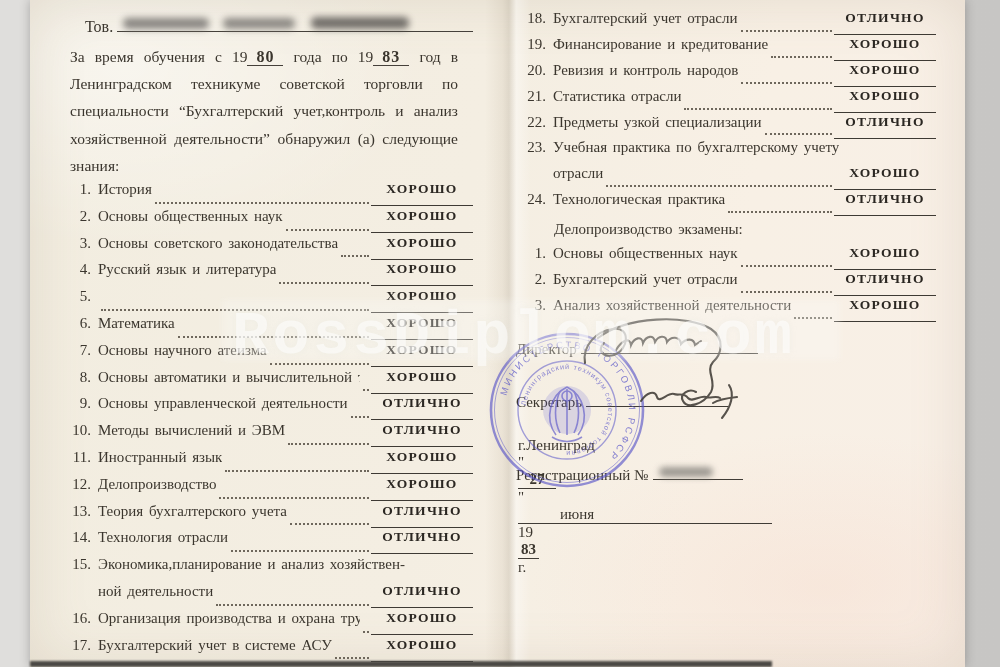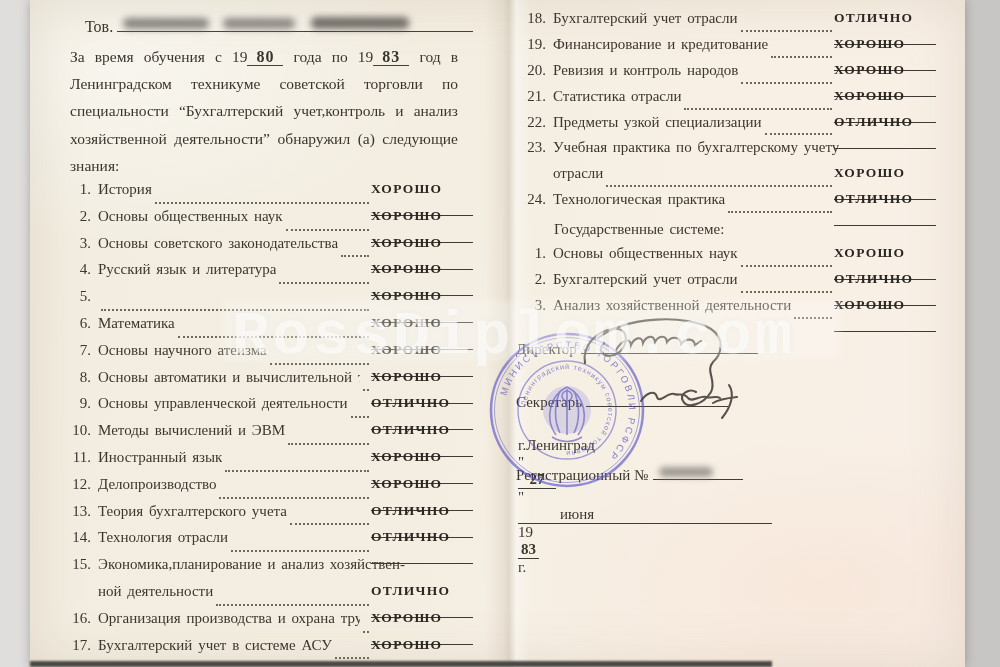--- a/index.html
+++ b/index.html
@@ -28,21 +28,21 @@
   .intro{margin:7px 15px 1px;font-size:15.5px;line-height:27.2px;text-align:justify;word-spacing:3px;color:#3a352d;}
   .yrfill{font-weight:700;border-bottom:1.5px solid #45403a;padding:0 9px;letter-spacing:1px;font-size:16px;}
   
   .list{margin-top:2px;}
   .srow{display:flex;align-items:baseline;height:26.8px;font-size:15px;word-spacing:2px;white-space:nowrap;}
   .page-right .srow{height:25.9px;}
   .num{flex:0 0 36px;text-align:right;margin-right:7px;}
   .page-right .num{flex-basis:30px;}
   .sname{flex:0 1 auto;overflow:hidden;}
   .dots{flex:1 1 0;min-width:6px;border-bottom:2.2px dotted #6e675c;align-self:flex-end;margin:0 2px 4px 3px;}
-  .grade{flex:0 0 102px;text-align:left;border-bottom:1.6px solid #3e3a34;padding-bottom:18px;
+  .grade{flex:0 0 102px;text-align:center;border-bottom:1.6px solid #3e3a34;padding-bottom:8px;
     font-weight:700;font-size:13.5px;letter-spacing:1.3px;color:#2b2722;transform:translateY(-1px);}
   .exam-heading{font-size:15px;line-height:25.9px;height:25.9px;padding-left:38px;word-spacing:2px;}
   
   .sign-row{position:absolute;display:flex;align-items:baseline;font-size:15px;left:0;}
   .sign-row .sline{flex:1;border-bottom:1.5px solid #403c36;margin-left:4px;height:15px;}
   .director-row{top:338px;width:242px;}
   .secretary-row{top:391px;width:212px;}
   .date-row{position:absolute;top:437px;left:0;display:flex;align-items:baseline;font-size:15px;flex-direction:column;}
   .day{width:38px;text-align:center;border-bottom:1.5px solid #403c36;font-weight:700;margin:0 2px;}
   .month-line{width:212px;border-bottom:1.5px solid #403c36;padding-left:42px;margin:0 4px 0 2px;}
@@ -228,21 +228,21 @@
             <span class="dots"></span>
             <span class="grade">ХОРОШО</span>
           </div>
           <div class="srow">
             <span class="num">24.</span>
             <span class="sname">Технологическая практика</span>
             <span class="dots"></span>
             <span class="grade">ОТЛИЧНО</span>
           </div>
         </div>
-      <div class="exam-heading">Государственные системе:</div>
+      <div class="exam-heading">Делопроизводство экзамены:</div>
       <div class="list" id="exam-list">
           <div class="srow">
             <span class="num">1.</span>
             <span class="sname">Основы общественных наук</span>
             <span class="dots"></span>
             <span class="grade">ХОРОШО</span>
           </div>
           <div class="srow">
             <span class="num">2.</span>
             <span class="sname">Бухгалтерский учет отрасли</span>

